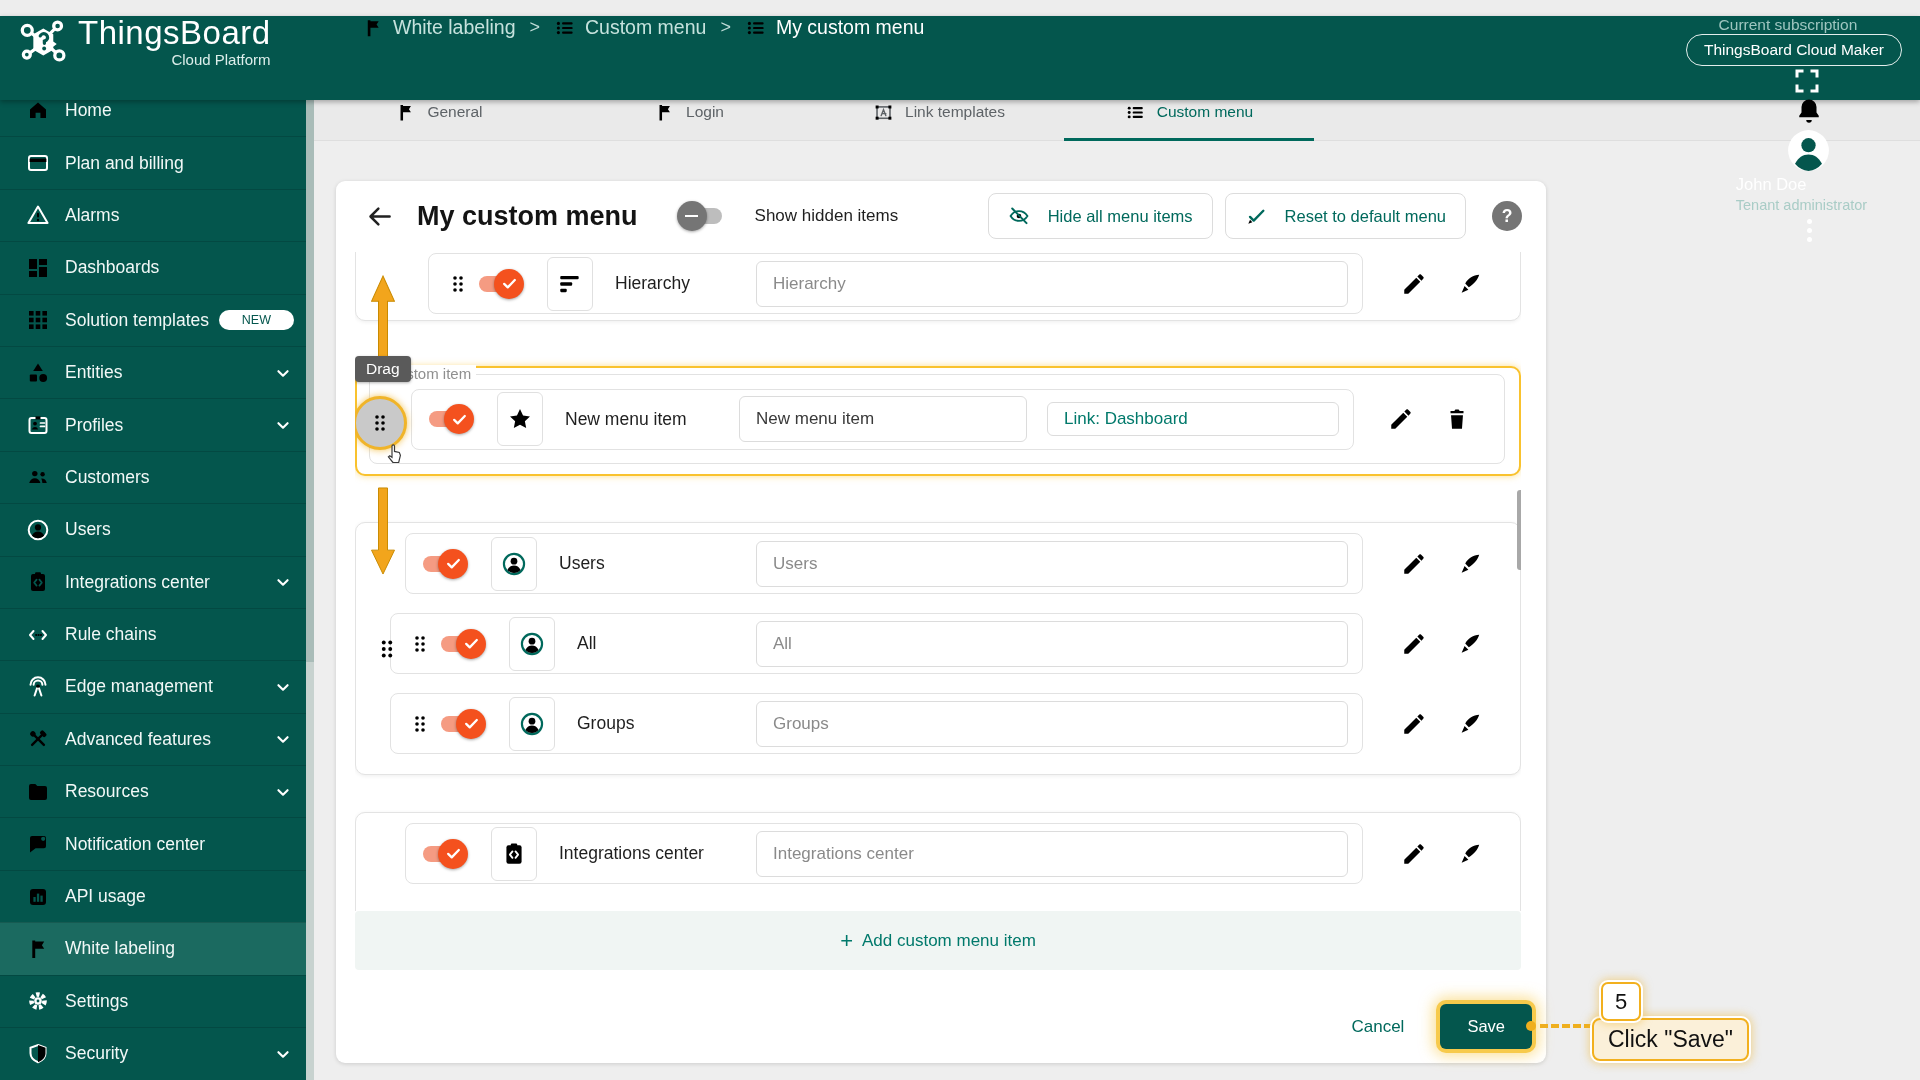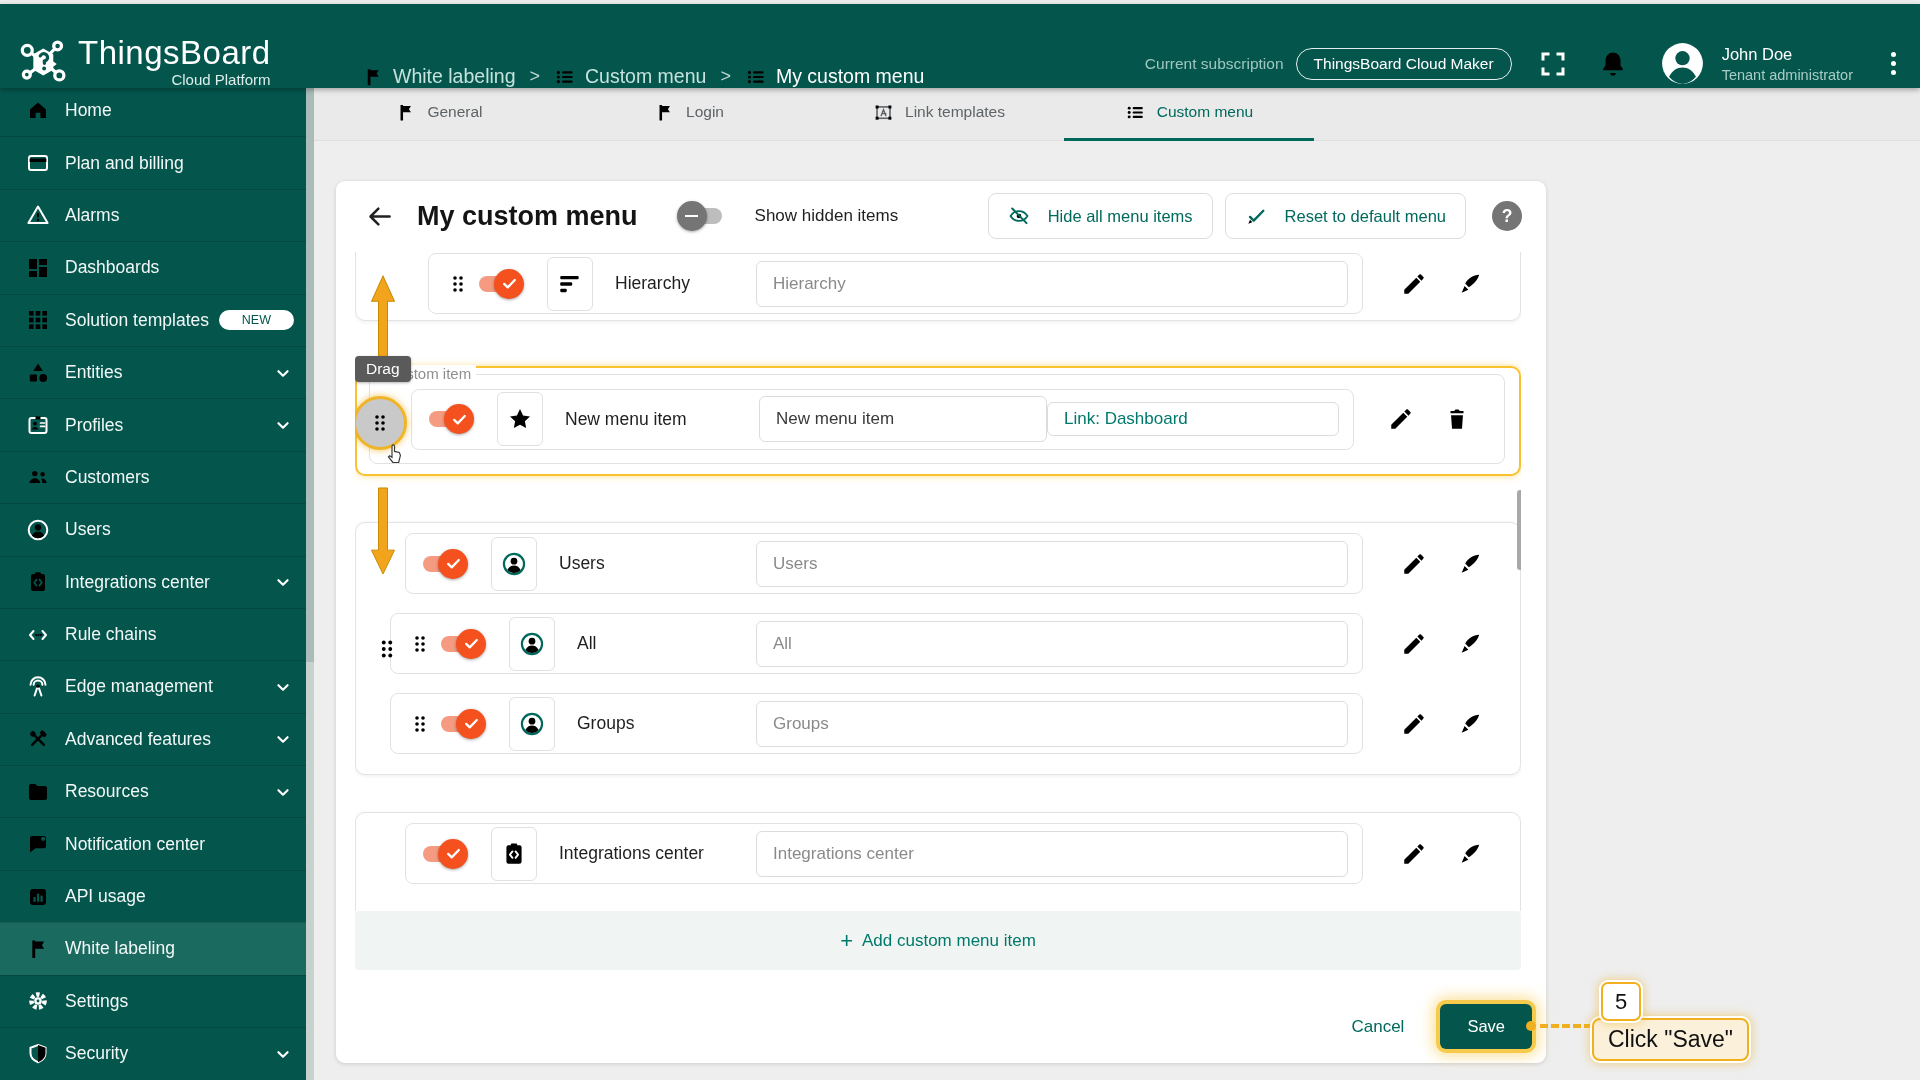--- a/index.html
+++ b/index.html
@@ -2,33 +2,33 @@
 <html><head>
 <meta charset="utf-8">
 <style>
   * { margin:0; padding:0; box-sizing:border-box; }
   html,body { width:1920px; height:1080px; overflow:hidden; background:#EDEDED;
     font-family:"Liberation Sans","DejaVu Sans",sans-serif; color:#212121; }
   svg { display:block; }
   .hiddefs { position:absolute; width:0; height:0; overflow:hidden; }
 
   
-  .topbar { position:absolute; left:0; top:4px; width:1920px; height:84px; background:#04564D;
-    display:flex; align-items:flex-end; z-index:20; box-shadow:0 2px 5px rgba(0,0,0,.3); }
+  .topbar { position:absolute; left:0; top:16px; width:1920px; height:84px; background:#04564D;
+    display:flex; align-items:flex-start; z-index:20; box-shadow:0 2px 5px rgba(0,0,0,.3); }
   .logo-area { width:314px; display:flex; align-items:center; padding-left:16px; flex:none; }
   .logo-mark { width:52px; height:52px; margin-right:10px; }
   .logo-title { color:#fff; font-size:33px; font-weight:500; letter-spacing:.5px; line-height:1; }
   .logo-sub { color:#DDEEEB; font-size:15px; text-align:right; margin-top:2px; }
   .crumbs { display:flex; align-items:center; margin-left:48px; gap:14px; }
   .crumb { display:flex; align-items:center; gap:9px; color:#C6E2DD; font-size:19.5px; cursor:pointer; }
   .crumb svg { width:22px; height:22px; color:#BFDCD7; }
   .crumb.current { color:#FFFFFF; }
   .crumb.current svg { color:#E8F4F2; }
   .crumb-sep { color:#BFDCD7; font-size:18px; }
-  .topbar-right { margin-left:auto; display:flex; align-items:center; padding-right:18px; }
+  .topbar-right { margin-left:auto; display:flex; align-items:center; padding-right:18px;flex-direction:column; }
   .sub-label { color:#9FC6C0; font-size:15.5px; margin-right:12px; }
   .sub-pill { border:1px solid #E3EEEC; border-radius:17px; color:#fff; font-size:15.5px;
     padding:6px 17px; cursor:pointer; white-space:nowrap; }
   .tb-ic { width:30px; height:30px; color:#fff; cursor:pointer; }
   .fullscreen-btn { margin-left:26px; }
   .bell-btn { margin-left:30px; }
   .avatar { width:49px; height:49px; margin-left:30px; cursor:pointer; }
   .user-block { margin-left:15px; cursor:pointer; }
   .user-name { color:#fff; font-size:16.5px; }
   .user-role { color:#A9CCC6; font-size:14.5px; margin-top:3px; }
@@ -106,21 +106,21 @@
   .dots { width:24px; height:24px; color:#8A8A8A; flex:none; margin-right:9px; cursor:grab; }
   .mrow .toggle { margin-right:26px; }
   .ibox { width:46px; height:54px; border:1px solid #E0E0E0; border-radius:6px; flex:none;
     display:flex; align-items:center; justify-content:center; color:#00695C; }
   .ibox svg { width:26px; height:26px; }
   .mlabel { flex:1; padding-left:22px; font-size:17.5px; color:#1F1F1F; white-space:nowrap; overflow:hidden; }
   .minput { height:46px; border:1px solid #DCDCDC; border-radius:6px; background:#fff; flex:none;
     width:592px; padding:0 16px; font-size:17px; color:#8A8A8A; font-family:inherit; outline:none; }
   .minput.dark { color:#3A3A3A; }
   .linkbox { height:32px; border:1px solid #DCDCDC; border-radius:6px; flex:none; width:292px;
-    margin-left:0; display:flex; align-items:center; padding:16px 16px; font-size:17px; color:#00796B; cursor:pointer; }
+    margin-left:20px; display:flex; align-items:center; padding:16px 16px; font-size:17px; color:#00796B; cursor:pointer; }
   .grp-handle { position:absolute; left:18px; top:50%; margin-top:-13px; width:26px; height:26px; color:#8A8A8A; cursor:grab; }
 
   
   .hl { margin-top:45px; height:110px; border:2px solid #F9C22E; border-radius:10px; background:#fff;
     box-shadow:0 0 7px rgba(249,194,46,.55); position:relative; z-index:2; }
   .fs { position:absolute; left:12px; right:14px; top:6px; bottom:10px; border:1px solid #E2E2E2;
     border-radius:8px; display:flex; align-items:center; padding-left:41px; }
   .fs-legend { position:absolute; top:-10px; left:12px; background:#fff; padding:0 5px;
     color:#8F8F8F; font-size:15px; }
   .hl .minput { width:288px; }

